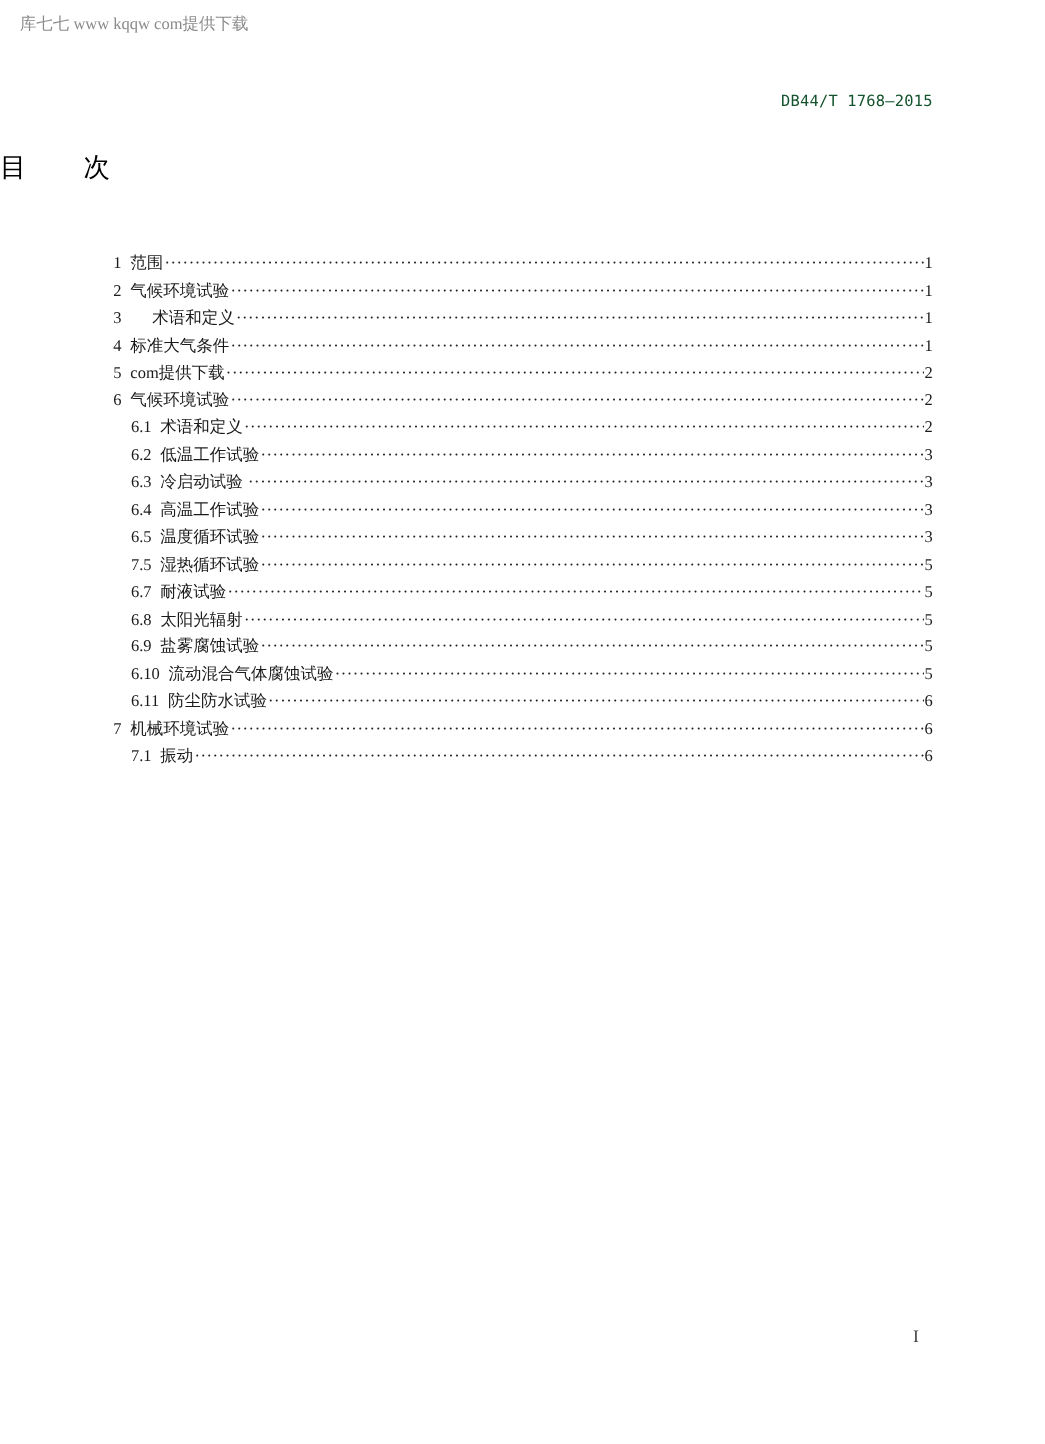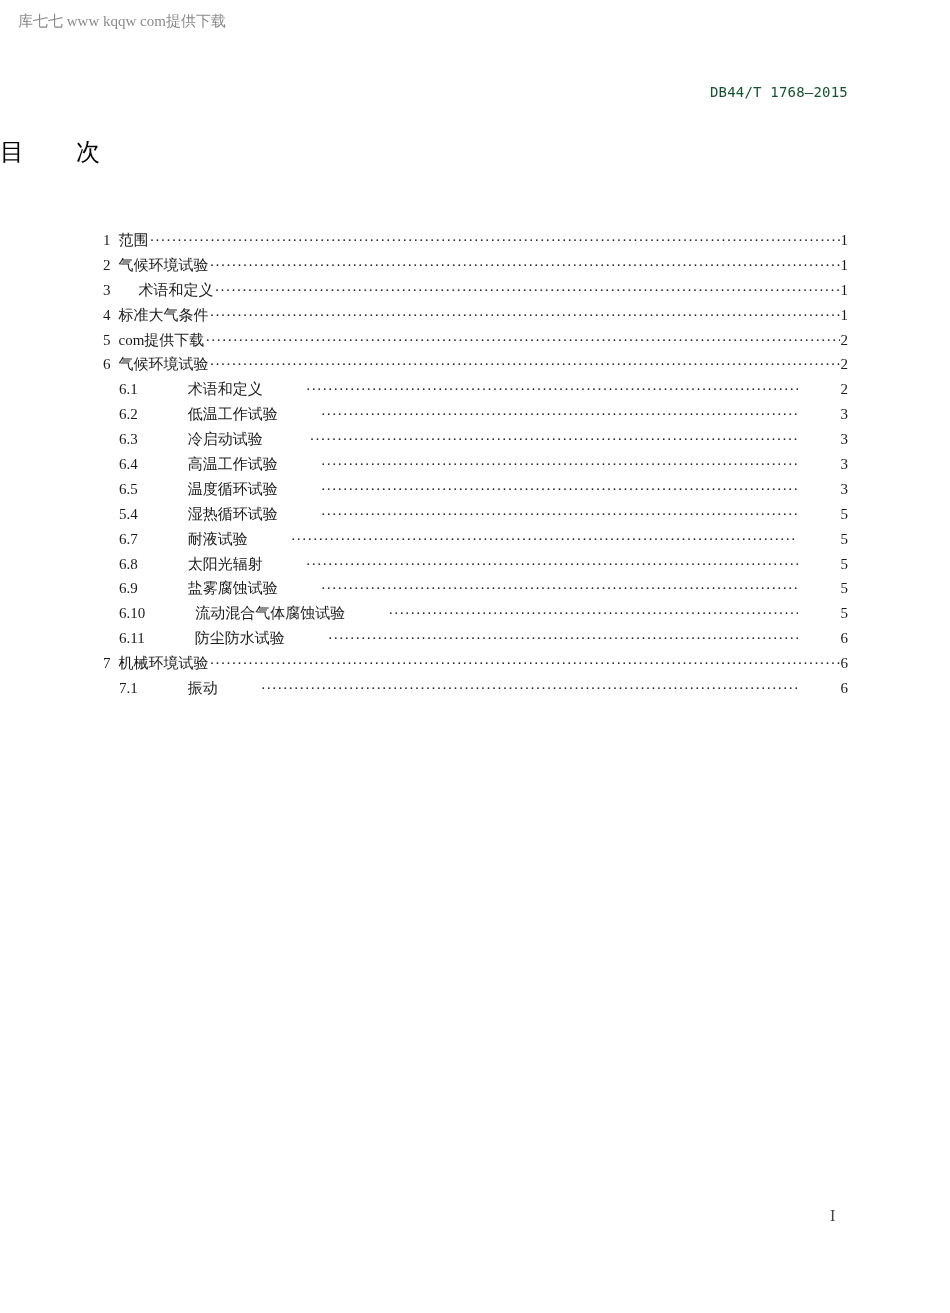--- a/index.html
+++ b/index.html
@@ -4,21 +4,21 @@
   <style>
     html, body { margin: 0; padding: 0; background: #ffffff; }
     body { width: 950px; height: 1313px; position: relative; overflow: hidden; font-family: "Liberation Serif", "DejaVu Serif", serif; color: #1a1a1a; }
     .watermark { position: absolute; left: 18px; top: 12px; font-size: 15px; color: #8a8a8a; font-family: "Liberation Serif", "DejaVu Serif", serif; }
     .docnum { position: absolute; right: 102px; top: 84px; font-size: 14px; font-family: "DejaVu Sans Mono", "Liberation Mono", monospace; color: #14532d; letter-spacing: 0.2px; }
     .title { position: absolute; left: 0; width: 788px; top: 136px; font-size: 24px; color: #000000; font-family: "DejaVu Sans", sans-serif; }
     .title span { display: inline-block; }
     .title .gap { width: 52px; }
     .toc { position: absolute; left: 103px; top: 228px; width: 745px; }
     .toc-row { display: flex; align-items: baseline; height: 24.9px; font-size: 15px; line-height: 24.9px; white-space: nowrap; }
-    .toc-row.lvl2 { padding-left: 16px; gap: 42px; }
+    .toc-row.lvl2 { padding-left: 16px; }
     .toc-num { margin-right: 8px; }
     .toc-row.lvl2 .toc-num { margin-right: 8px; }
     .toc-label { }
     .toc-dots { flex: 1; overflow: hidden; margin: 0 1px; letter-spacing: 0.5px; color: #222; }
     .toc-dots::before { content: "··············································································································································································"; }
     .toc-page { text-align: right; }
     .pagenum { position: absolute; left: 830px; top: 1207px; font-size: 16px; color: #444; }
   </style>
 </head>
 <body>
@@ -91,21 +91,21 @@
       <span class="toc-dots"></span>
       <span class="toc-page">3</span>
     </div>
     <div class="toc-row lvl2">
       <span class="toc-num">6.5</span>
       <span class="toc-label" style="white-space: pre;">温度循环试验</span>
       <span class="toc-dots"></span>
       <span class="toc-page">3</span>
     </div>
     <div class="toc-row lvl2">
-      <span class="toc-num">5.4</span>
+      <span class="toc-num">7.5</span>
       <span class="toc-label" style="white-space: pre;">湿热循环试验</span>
       <span class="toc-dots"></span>
       <span class="toc-page">5</span>
     </div>
     <div class="toc-row lvl2">
       <span class="toc-num">6.7</span>
       <span class="toc-label" style="white-space: pre;">耐液试验</span>
       <span class="toc-dots"></span>
       <span class="toc-page">5</span>
     </div>

